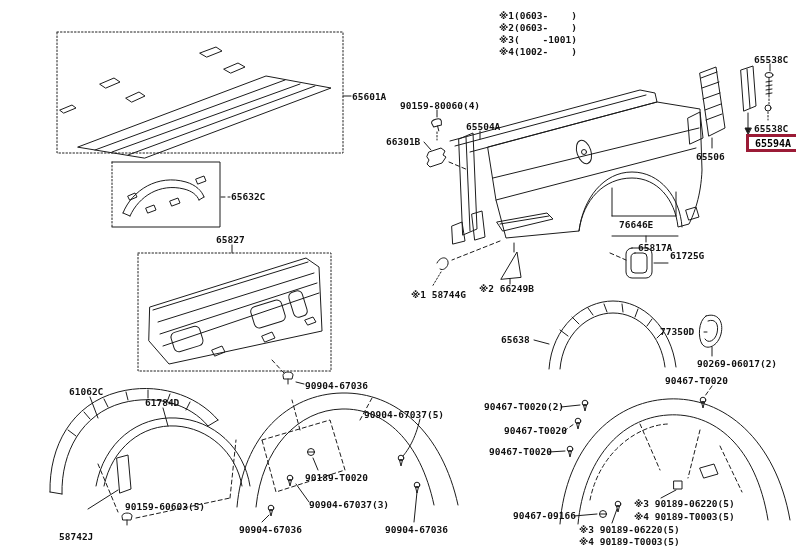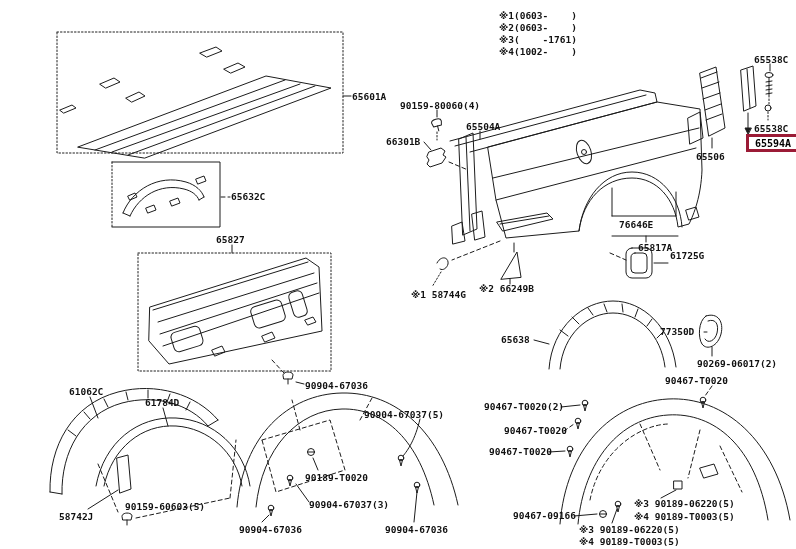--- a/index.html
+++ b/index.html
@@ -246,21 +246,21 @@
       <line class="dsh" x1="98" y1="464" x2="118" y2="512"></line>
       <use href="#clipf" transform="translate(127,518)"></use>
       <line class="dsh" x1="136" y1="518" x2="230" y2="498"></line>
       <line class="dsh" x1="230" y1="498" x2="236" y2="440"></line>
     </g>
   </svg>
 
   <div>
     <div class="legend-line" style="top:10px">※1(0603-    )</div>
     <div class="legend-line" style="top:22px">※2(0603-    )</div>
-    <div class="legend-line" style="top:34px">※3(    -1761)</div>
+    <div class="legend-line" style="top:34px">※3(    -1001)</div>
     <div class="legend-line" style="top:46px">※4(1002-    )</div>
   </div>
 
   <div class="lbl" style="left:352px;top:91px">65601A</div>
   <div class="lbl" style="left:400px;top:100px">90159-80060(4)</div>
   <div class="lbl" style="left:386px;top:136px">66301B</div>
   <div class="lbl" style="left:466px;top:121px">65504A</div>
   <div class="lbl" style="left:231px;top:191px">65632C</div>
   <div class="lbl" style="left:216px;top:234px">65827</div>
   <div class="lbl" style="left:619px;top:219px">76646E</div>
@@ -278,21 +278,21 @@
   <div class="lbl" style="left:484px;top:401px">90467-T0020(2)</div>
   <div class="lbl" style="left:504px;top:425px">90467-T0020</div>
   <div class="lbl" style="left:489px;top:446px">90467-T0020</div>
   <div class="lbl" style="left:513px;top:510px">90467-09166</div>
   <div class="lbl" style="left:634px;top:498px">※3 90189-06220(5)</div>
   <div class="lbl" style="left:634px;top:511px">※4 90189-T0003(5)</div>
   <div class="lbl" style="left:579px;top:524px">※3 90189-06220(5)</div>
   <div class="lbl" style="left:579px;top:536px">※4 90189-T0003(5)</div>
   <div class="lbl" style="left:69px;top:386px">61062C</div>
   <div class="lbl" style="left:145px;top:397px">61784D</div>
-  <div class="lbl" style="left:59px;top:511px">58742J</div>
+  <div class="lbl" style="left:59px;top:531px">58742J</div>
   <div class="lbl" style="left:125px;top:501px">90159-60603(5)</div>
   <div class="lbl" style="left:305px;top:380px">90904-67036</div>
   <div class="lbl" style="left:364px;top:409px">90904-67037(5)</div>
   <div class="lbl" style="left:305px;top:472px">90189-T0020</div>
   <div class="lbl" style="left:309px;top:499px">90904-67037(3)</div>
   <div class="lbl" style="left:239px;top:524px">90904-67036</div>
   <div class="lbl" style="left:385px;top:524px">90904-67036</div>
 
   <div id="hl-box">
     <span>65594A</span>

